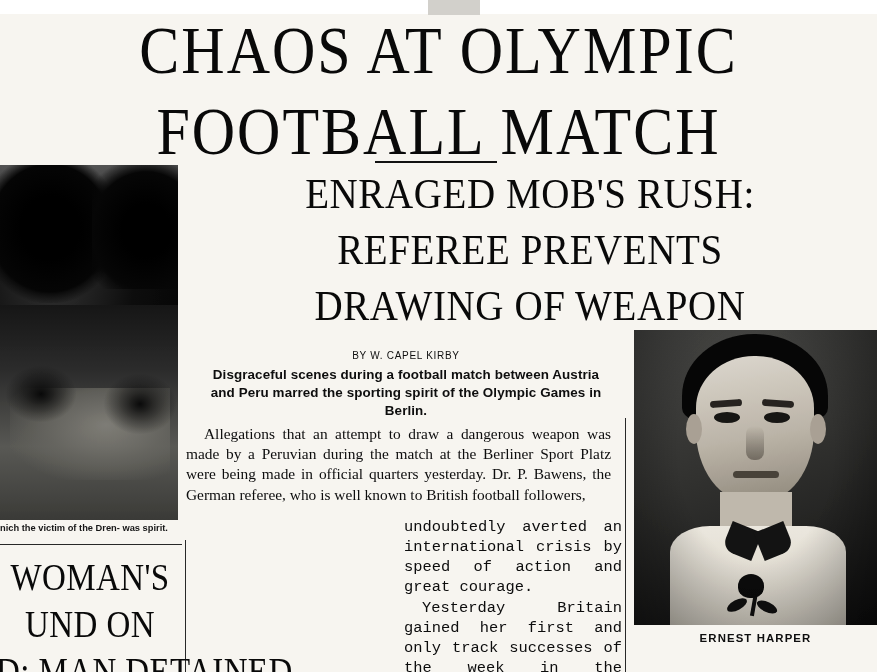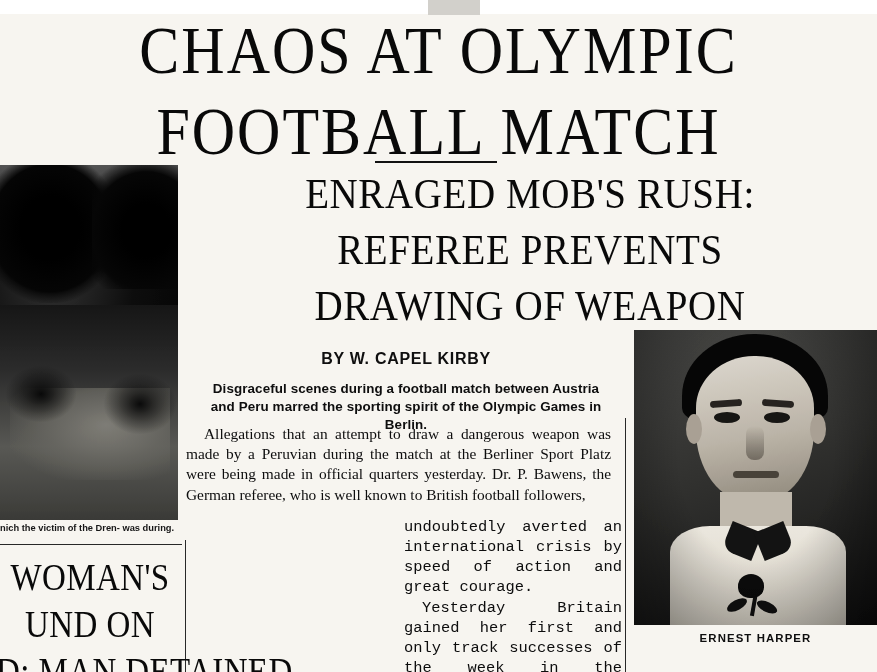--- a/index.html
+++ b/index.html
@@ -102,31 +102,31 @@
   
   #byline-block {
     position: absolute;
     left: 200px;
     top: 350px;
     width: 412px;
     text-align: center;
   }
   #byline {
     font-family: "Liberation Sans", sans-serif;
-    font-size: 16px;
-    font-weight: 700;
+    font-size: 10px;
+    font-weight: 400;
     letter-spacing: 0.7px;
     color: #131313;
   }
   #standfirst {
     font-family: "Liberation Sans", sans-serif;
     font-size: 13.4px;
     font-weight: 700;
     line-height: 1.36;
-    margin-top: 12px;
+    margin-top: 5px;
     letter-spacing: 0.1px;
     color: #121212;
   }
 
   
   #body-wide {
     position: absolute;
     left: 186px;
     top: 424px;
     width: 425px;
@@ -381,21 +381,21 @@
 
   <div id="photo-left">
     <div class="sky"></div>
     <div class="foliage-a"></div>
     <div class="foliage-b"></div>
     <div class="ground"></div>
     <div class="path"></div>
     <div class="shrub-1"></div>
     <div class="shrub-2"></div>
   </div>
-  <div id="photo-left-caption">nich the victim of the Dren- was during.</div>
+  <div id="photo-left-caption">nich the victim of the Dren- was spirit.</div>
 
   <div class="colrule" id="rule-left-horiz"></div>
   <div class="colrule" id="rule-left-vert"></div>
   <div class="colrule" id="rule-mid-vert"></div>
 
   <div id="lower-left-head">
     <div class="hl ll-line">WOMAN'S</div>
     <div class="hl ll-line">UND ON</div>
     <div class="hl ll-line wide">D: MAN DETAINED</div>
   </div>

